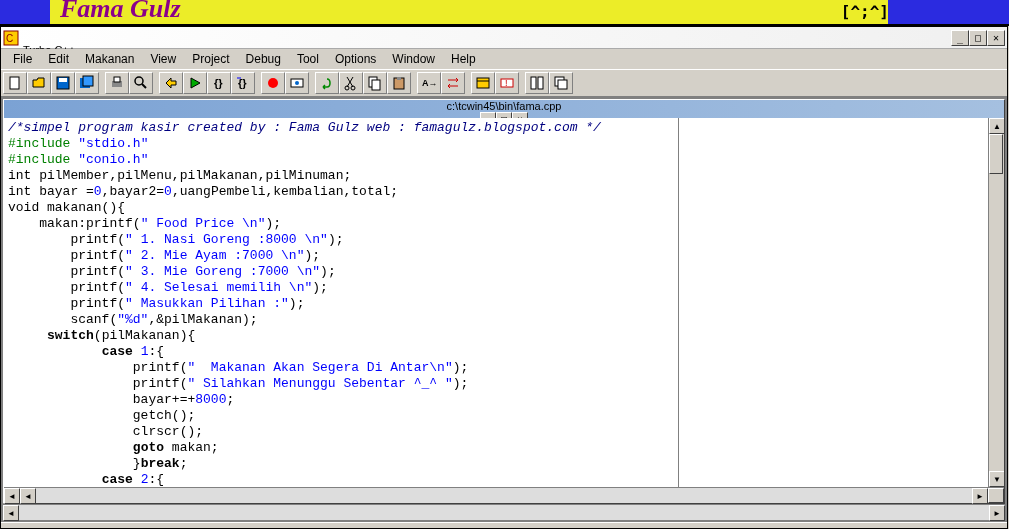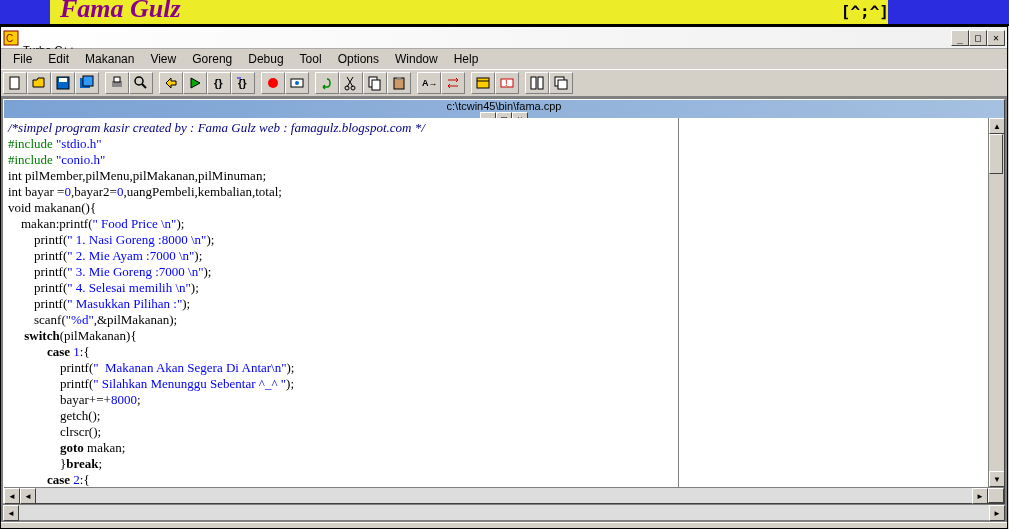--- a/index.html
+++ b/index.html
@@ -20,21 +20,21 @@
 .tb-sep { width: 6px; height: 22px; }
 .tb-btn svg { width: 16px; height: 16px; }
 .workspace { flex: 1; background: #808080; position: relative; padding: 2px; overflow: hidden; }
 .doc-window { position: absolute; top: 2px; left: 2px; right: 2px; bottom: 18px; background: #d4d0c8; border: 1px solid; border-color: #fff #404040 #404040 #fff; display: flex; flex-direction: column; }
 .doc-titlebar { height: 18px; background: linear-gradient(90deg, #7ba2d4 0%, #a5c0e0 100%); display: flex; align-items: center; padding: 0 2px; flex-direction: column; }
 .doc-icon { width: 14px; height: 14px; margin-right: 3px; }
 .doc-title { flex: 1; font-size: 11px; color: #000; }
 .doc-controls { display: flex; }
 .doc-btn { width: 16px; height: 14px; background: #d4d0c8; border: 1px solid; border-color: #fff #404040 #404040 #fff; display: flex; align-items: center; justify-content: center; font-size: 9px; cursor: pointer; font-family: monospace; }
 .editor-area { flex: 1; display: flex; background: #fff; overflow: hidden; }
-.code-pane { flex: 1; padding: 2px 4px; font-family: Liberation Serif, serif; font-size: 13px; line-height: 16px; white-space: pre; overflow: hidden; color: #000; }
+.code-pane { flex: 1; padding: 2px 4px; font-family: Liberation Mono, monospace; font-size: 13px; line-height: 16px; white-space: pre; overflow: hidden; color: #000; }
 .right-pane { width: 310px; border-left: 1px solid #808080; background: #fff; }
 .vscroll { width: 16px; background: #d4d0c8; border-left: 1px solid #808080; position: relative; }
 .vscroll-btn { width: 16px; height: 16px; background: #d4d0c8; border: 1px solid; border-color: #fff #404040 #404040 #fff; display: flex; align-items: center; justify-content: center; font-size: 8px; cursor: pointer; position: absolute; }
 .vscroll-thumb { width: 14px; height: 40px; background: #d4d0c8; border: 1px solid; border-color: #fff #404040 #404040 #fff; position: absolute; top: 16px; left: 0; cursor: pointer; }
 .hscroll { height: 16px; background: #d4d0c8; border-top: 1px solid #808080; display: flex; position: relative; }
 .hscroll-btn { width: 16px; height: 16px; background: #d4d0c8; border: 1px solid; border-color: #fff #404040 #404040 #fff; display: flex; align-items: center; justify-content: center; font-size: 8px; cursor: pointer; }
 .hscroll-track { flex: 1; background: #ddd; }
 .bottom-hscroll { position: absolute; bottom: 2px; left: 2px; right: 2px; height: 16px; background: #d4d0c8; border-top: 1px solid #808080; display: flex; }
 .statusbar { height: 6px; background: #d4d0c8; border-top: 1px solid #fff; }
 .c-comment { color: #000080; font-style: italic; }
@@ -63,21 +63,21 @@
       <div class="win-btn">□</div>
       <div class="win-btn">✕</div>
     </div>
   </div>
 
   <div class="menubar" id="menubar">
       <div class="menu-item">File</div>
       <div class="menu-item">Edit</div>
       <div class="menu-item">Makanan</div>
       <div class="menu-item">View</div>
-      <div class="menu-item">Goreng</div>
+      <div class="menu-item">Project</div>
       <div class="menu-item">Debug</div>
       <div class="menu-item">Tool</div>
       <div class="menu-item">Options</div>
       <div class="menu-item">Window</div>
       <div class="menu-item">Help</div>
     </div>
 
   <div class="toolbar" id="toolbar">
       <div class="tb-btn">
         <svg viewBox="0 0 16 16">

